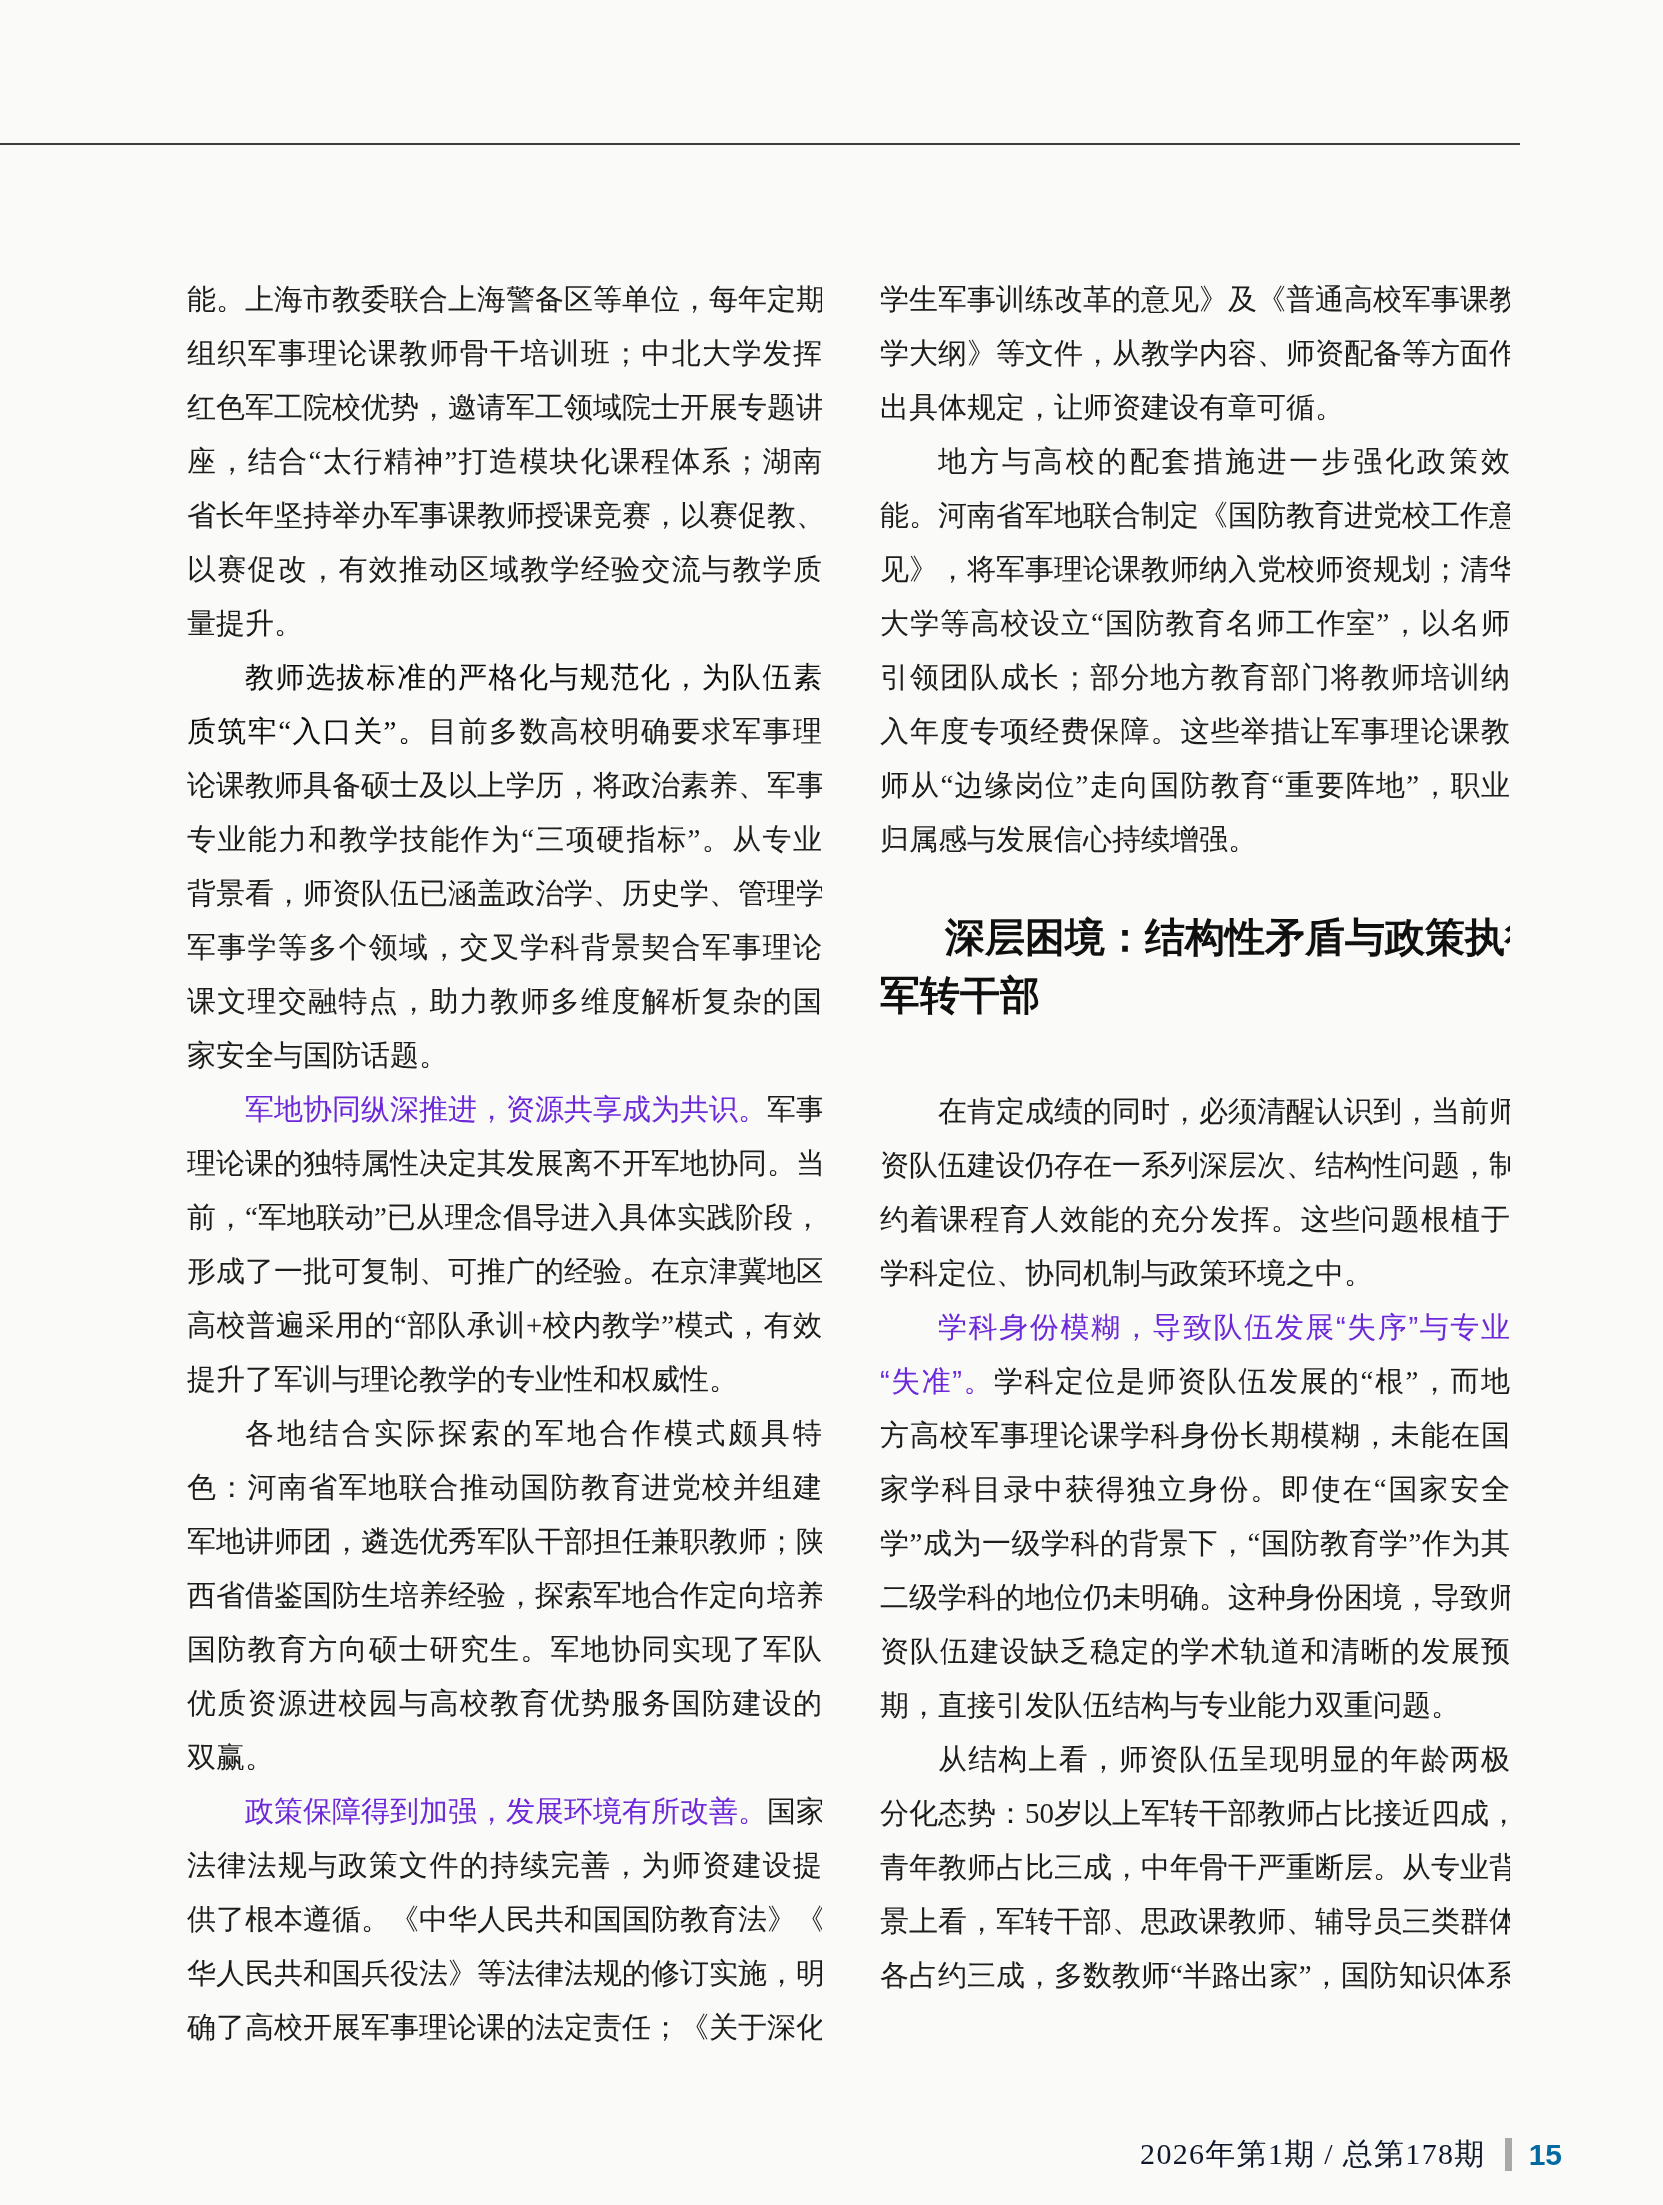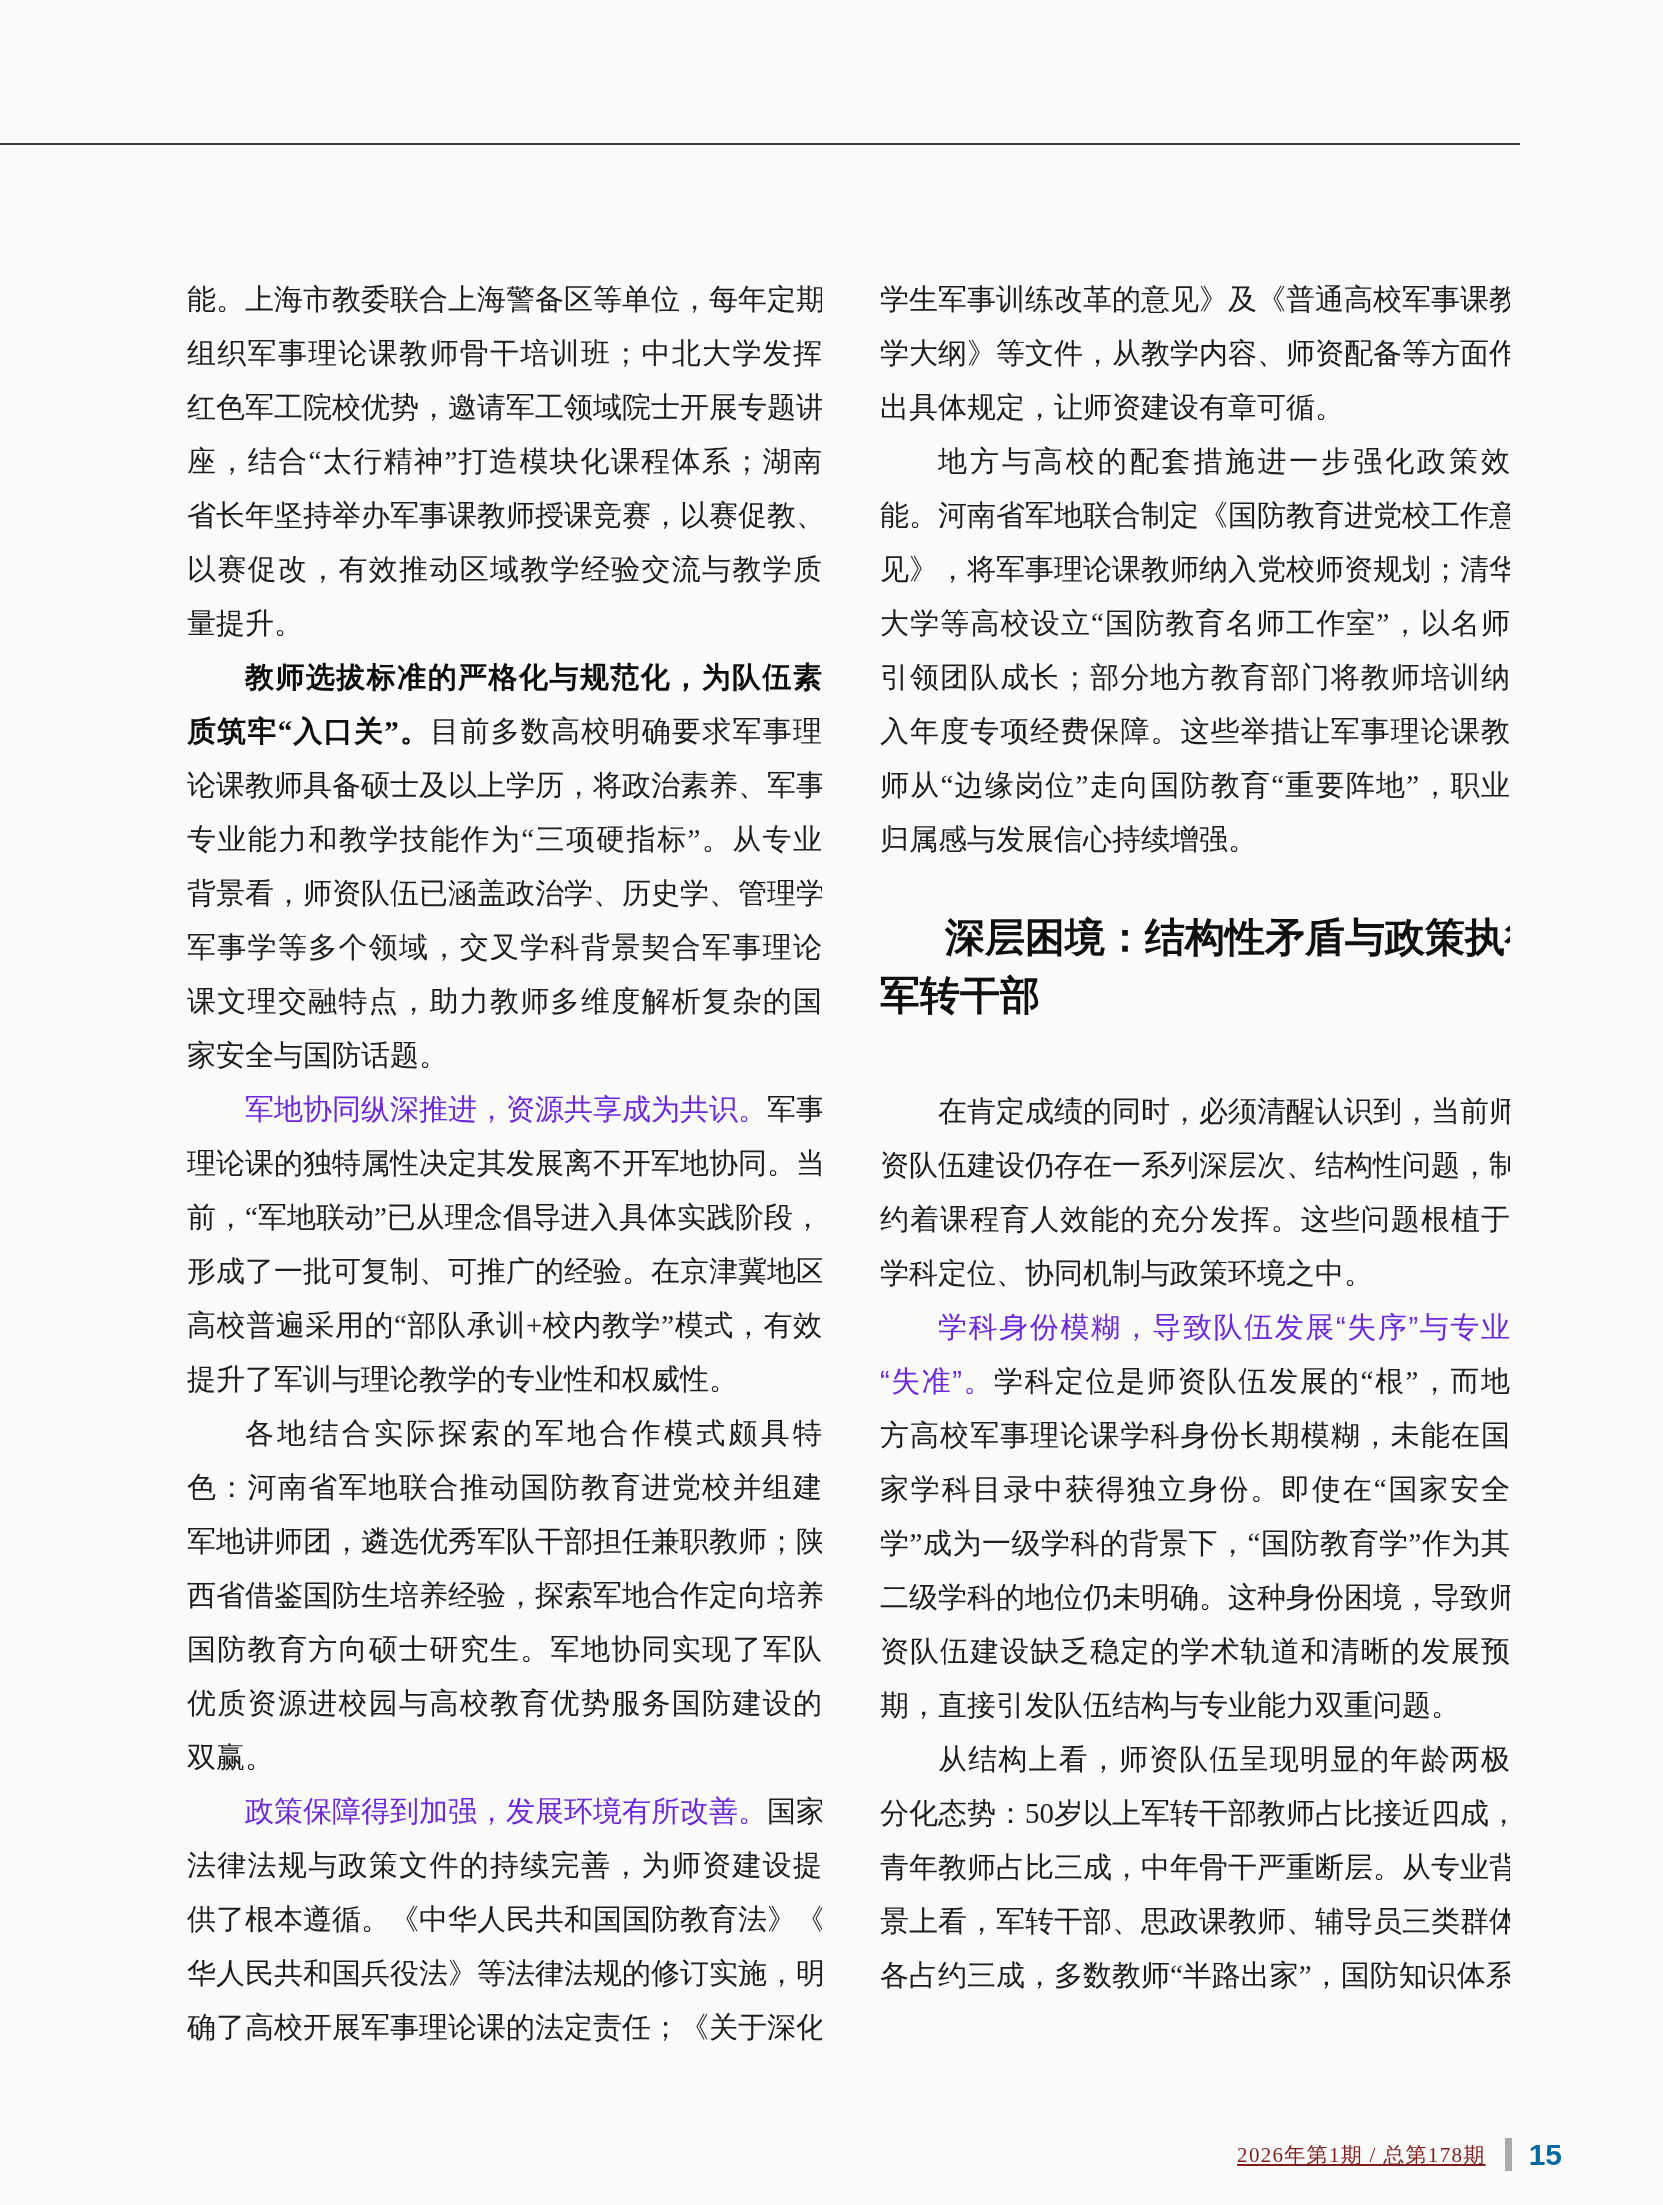--- a/index.html
+++ b/index.html
@@ -23,36 +23,35 @@
     text-align-last: justify;
     overflow: hidden;
     white-space: nowrap;
   }
   .line.end { text-align-last: left; }
   .line.indent { padding-left: 58px; }
   .bs {
     font-family: "Liberation Sans", "DejaVu Sans", sans-serif;
     font-weight: 400; color: #6d28d9;
   }
-  .bf { font-weight: 700; color: #0d0d0d; }
+  .bf { font-weight: 400; color: #0d0d0d; }
   .line.h {
     font-family: "Liberation Sans", "DejaVu Sans", sans-serif;
     font-weight: 700; font-size: 40px;
     height: 58px; line-height: 58px; color: #101010;
   }
   .line.h1 { margin-top: 42px; padding-left: 65px; }
   .line.h2 { margin-bottom: 60px; }
   .footer {
     position: absolute; top: 2134px; right: 102px;
     height: 41px; display: flex; align-items: center;
   }
   .footer .issue {
-    font-size: 21px; color: #7f1d1d; letter-spacing: 1.3px;
+    font-size: 30px; color: #0f172a; letter-spacing: 1.3px;
     font-family: "Liberation Serif", "DejaVu Serif", serif;
-    text-decoration: underline;
   }
   .footer .divider {
     width: 6.5px; height: 33px; background: #a9a9a9;
     margin: 0 17px 0 19.6px;
   }
   .footer .pageno {
     font-size: 30px; color: #0369a1; font-weight: 700;
     font-family: "Liberation Sans", "DejaVu Sans", sans-serif;
   }
 </style>

